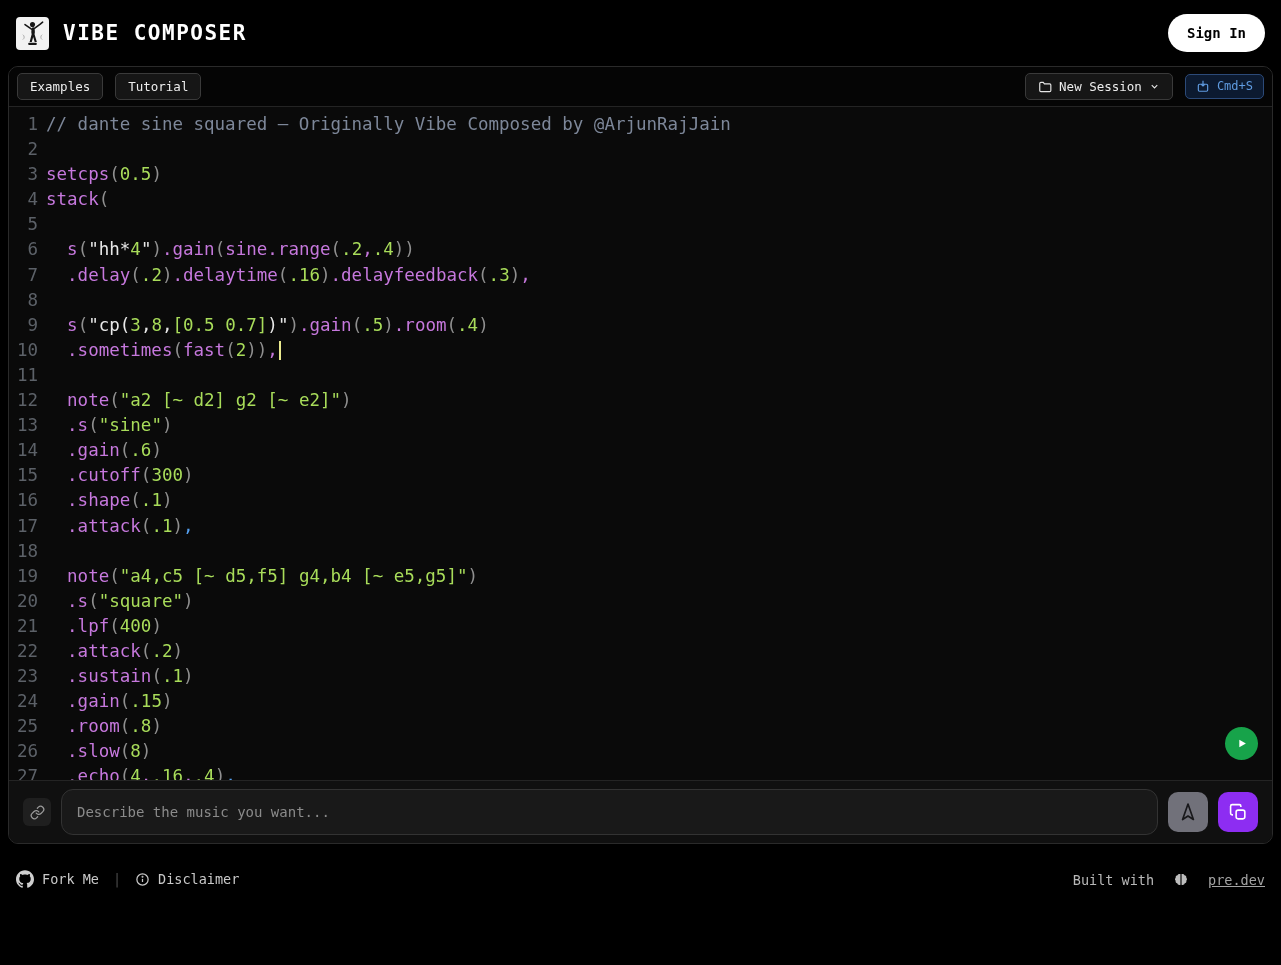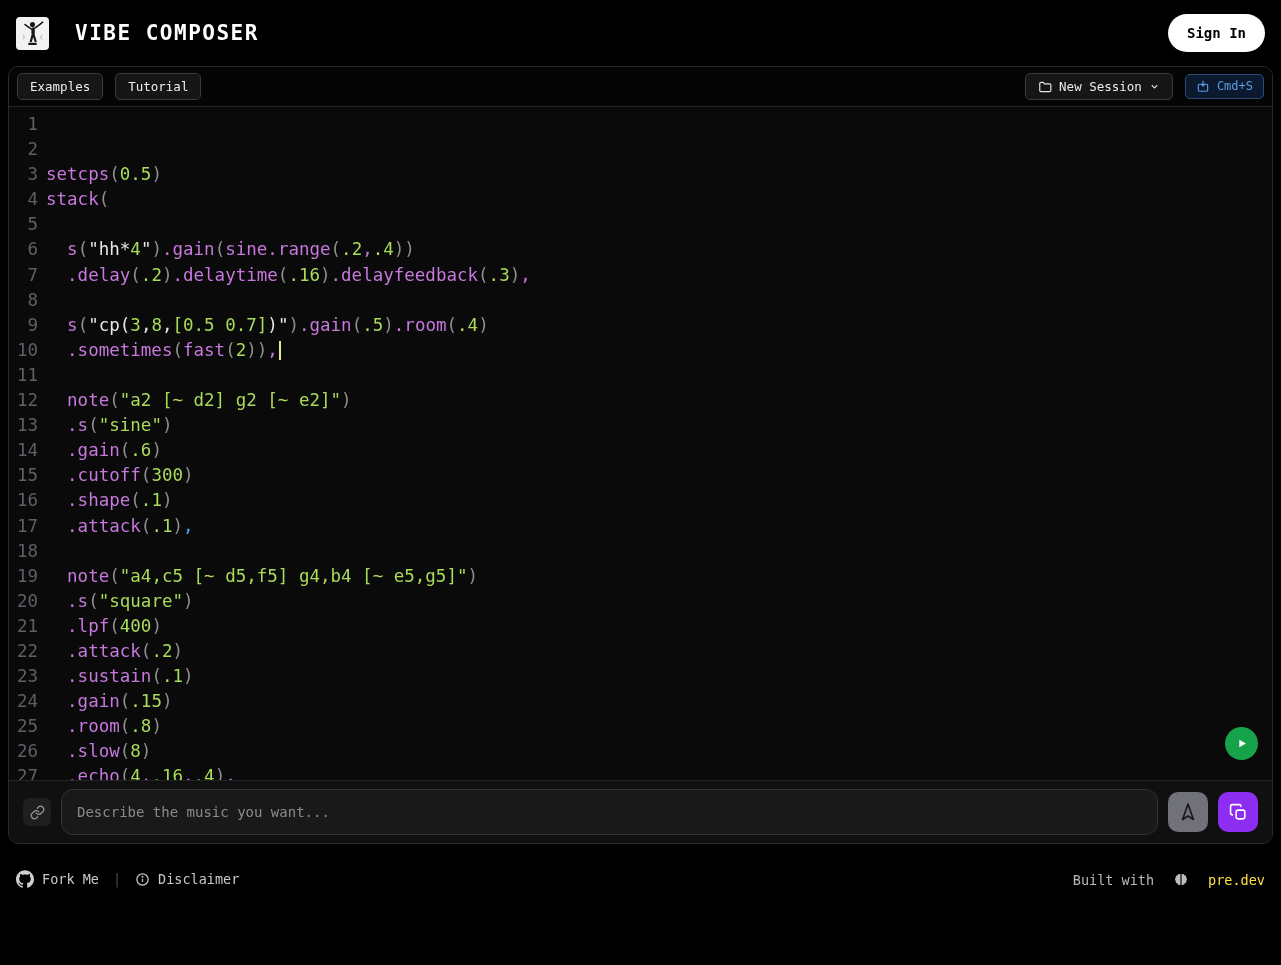--- a/index.html
+++ b/index.html
@@ -2,21 +2,21 @@
 <html><head>
 <meta charset="utf-8">
 <style>
   * { box-sizing: border-box; margin: 0; padding: 0; }
   html,body { width:1281px; height:965px; background:#000; overflow:hidden;
     font-family:"DejaVu Sans Mono", monospace; color:#e6e6e6; }
 
   
   .header { height:66px; display:flex; align-items:center; justify-content:space-between;
     padding:0 16px; background:#000; }
-  .brand { display:flex; align-items:center; gap:26px; }
+  .brand { display:flex; align-items:center; gap:14px; }
   .logo { width:33px; height:33px; background:#f2f2f2; border-radius:4px;
     display:flex; align-items:center; justify-content:center; overflow:hidden; }
   .app-title { font-size:21px; font-weight:bold; letter-spacing:1.5px; color:#fff; }
   .signin-btn { background:#fff; color:#000; border:none; border-radius:999px;
     padding:11px 19px; font-family:inherit; font-size:14px; font-weight:bold; cursor:pointer; }
 
   
   .frame { margin:0 8px; border:1px solid #2a2a2a; border-radius:10px; overflow:hidden;
     height:778px; display:flex; flex-direction:column; background:#0a0a0a; }
 
@@ -62,21 +62,21 @@
   .gen-btn { width:40px; height:40px; flex:none; background:#8d2df2; border:none;
     border-radius:10px; display:flex; align-items:center; justify-content:center; cursor:pointer; }
 
   
   .footer { height:44px; display:flex; align-items:flex-end; justify-content:space-between;
     padding:0 16px; background:#000;border-radius:12px; }
   .ft-left { display:flex; align-items:center; gap:10px; font-size:13.5px; color:#c9c9c9; }
   .ft-link { display:flex; align-items:center; gap:8px; color:#c9c9c9; text-decoration:none; cursor:pointer; }
   .ft-sep { color:#4a4a4a; margin:0 4px; }
   .ft-right { display:flex; align-items:center; gap:19px; font-size:13.5px; color:#b8b8b8; }
-  .ft-brand { color:#fde047; cursor:pointer; }
+  .ft-brand { color:#a3a3a3; text-decoration:underline; cursor:pointer; }
 </style>
 </head>
 <body>
 
 <div class="header">
   <div class="brand">
     <div class="logo">
       <svg width="29" height="29" viewBox="0 0 24 24">
         <circle cx="12" cy="4.6" r="2.1" fill="#161616"></circle>
         <path d="M12 6.8c-1.1 1.9-1.2 3.8-.7 5.8L9.6 19h1.8l1.2-4.2L13.8 19h1.8l-1.9-6.4c.5-2 .4-3.9-.7-5.8z" fill="#161616"></path>
@@ -117,21 +117,21 @@
           <path d="M12 3v9"></path>
           <polyline points="9 9 12 12 15 9"></polyline>
         </svg>
         <span>Cmd+S</span>
       </button>
     </div>
   </div>
 
   <div class="editor">
     <div>
-        <div class="cl"><span class="ln">1</span></div>
+        <div class="cl"><span class="ln">1</span><span class="ct"><span class="tk-cm">// dante sine squared – Originally Vibe Composed by @ArjunRajJain</span></span></div>
         <div class="cl"><span class="ln">2</span><span class="ct"></span></div>
         <div class="cl"><span class="ln">3</span><span class="ct"><span class="tk-fn">setcps</span><span class="tk-pr">(</span><span class="tk-nm">0.5</span><span class="tk-pr">)</span></span></div>
         <div class="cl"><span class="ln">4</span><span class="ct"><span class="tk-fn">stack</span><span class="tk-pr">(</span></span></div>
         <div class="cl"><span class="ln">5</span><span class="ct"></span></div>
         <div class="cl"><span class="ln">6</span><span class="ct"><span class="tk-pl">  </span><span class="tk-fn">s</span><span class="tk-pr">(</span><span class="tk-st">"hh*</span><span class="tk-nm">4</span><span class="tk-st">"</span><span class="tk-pr">)</span><span class="tk-fn">.gain</span><span class="tk-pr">(</span><span class="tk-fn">sine.range</span><span class="tk-pr">(</span><span class="tk-nm">.2</span><span class="tk-fn">,</span><span class="tk-nm">.4</span><span class="tk-pr">))</span></span></div>
         <div class="cl"><span class="ln">7</span><span class="ct"><span class="tk-pl">  </span><span class="tk-fn">.delay</span><span class="tk-pr">(</span><span class="tk-nm">.2</span><span class="tk-pr">)</span><span class="tk-fn">.delaytime</span><span class="tk-pr">(</span><span class="tk-nm">.16</span><span class="tk-pr">)</span><span class="tk-fn">.delayfeedback</span><span class="tk-pr">(</span><span class="tk-nm">.3</span><span class="tk-pr">)</span><span class="tk-fn">,</span></span></div>
         <div class="cl"><span class="ln">8</span><span class="ct"></span></div>
         <div class="cl"><span class="ln">9</span><span class="ct"><span class="tk-pl">  </span><span class="tk-fn">s</span><span class="tk-pr">(</span><span class="tk-st">"cp(</span><span class="tk-nm">3</span><span class="tk-st">,</span><span class="tk-nm">8</span><span class="tk-st">,</span><span class="tk-nm">[0.5 0.7]</span><span class="tk-st">)"</span><span class="tk-pr">)</span><span class="tk-fn">.gain</span><span class="tk-pr">(</span><span class="tk-nm">.5</span><span class="tk-pr">)</span><span class="tk-fn">.room</span><span class="tk-pr">(</span><span class="tk-nm">.4</span><span class="tk-pr">)</span></span></div>
         <div class="cl"><span class="ln">10</span><span class="ct"><span class="tk-pl">  </span><span class="tk-fn">.sometimes</span><span class="tk-pr">(</span><span class="tk-fn">fast</span><span class="tk-pr">(</span><span class="tk-nm">2</span><span class="tk-pr">))</span><span class="tk-fn">,</span><span class="cursor"></span></span></div>
         <div class="cl"><span class="ln">11</span><span class="ct"></span></div>

